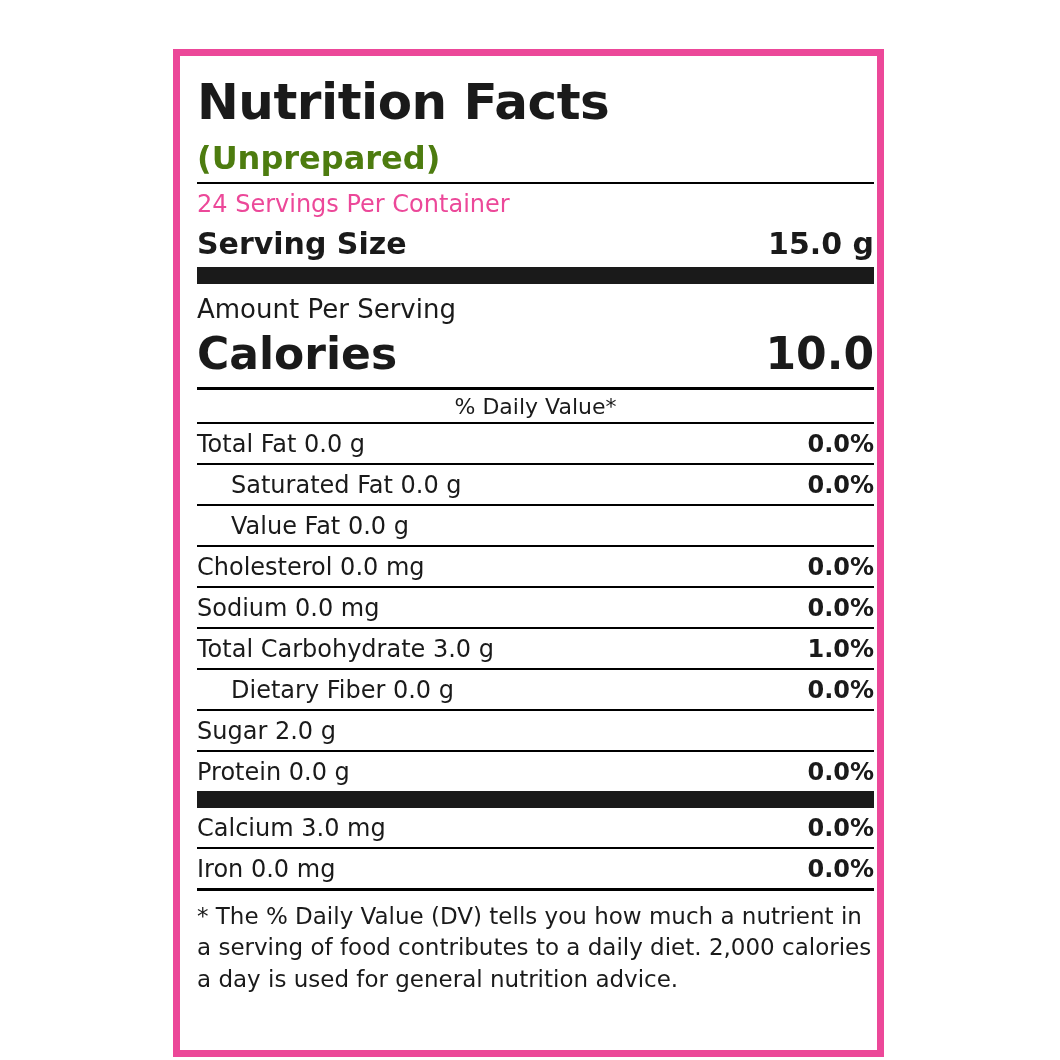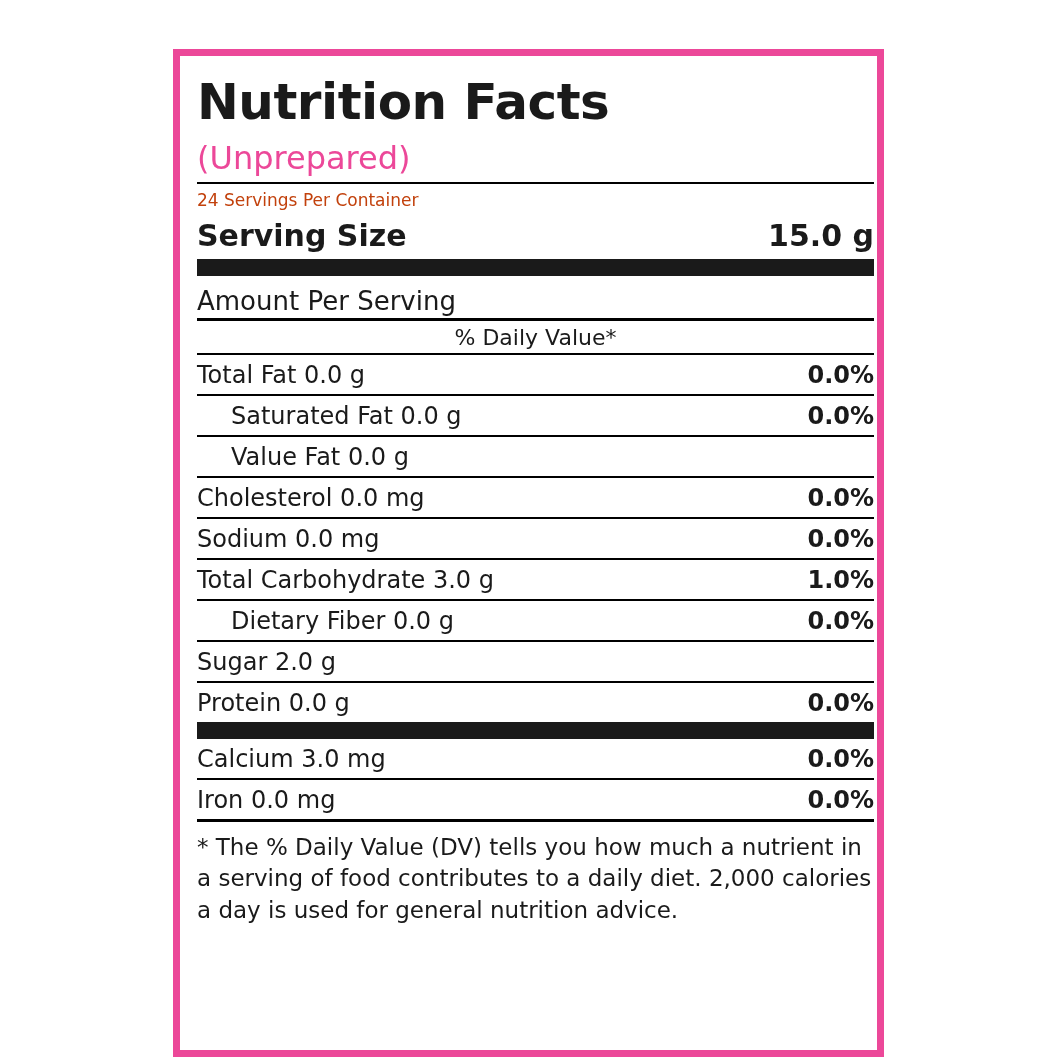--- a/index.html
+++ b/index.html
@@ -38,41 +38,41 @@
   .title {
     font-size: 50px;
     font-weight: bold;
     color: #1a1a1a;
     letter-spacing: -0.5px;
     line-height: 1.05;
     padding-top: 10px;
   }
   .subtitle {
     font-size: 32px;
-    font-weight: normal;
-    color: #ec4899;
+    font-weight: bold;
+    color: #4d7c0f;
     line-height: 1.1;
     margin-top: 12px;
     padding-bottom: 6px;
   }
   .rule-thin {
     border-top: 2px solid #000;
     height: 0;
   }
   .rule-med {
     border-top: 3px solid #000;
     height: 0;
   }
   .bar-thick {
     background: #1a1a1a;
     height: 17px;
   }
   .servings {
-    font-size: 17px;
-    color: #c2410c;
+    font-size: 24px;
+    color: #ec4899;
     padding: 6px 0 4px 0;
   }
   .row {
     display: flex;
     justify-content: space-between;
     align-items: flex-end;
   }
   .serving-size {
     font-size: 30px;
     font-weight: bold;
@@ -145,20 +145,24 @@
 
       <div class="row serving-size">
         <span>Serving Size</span>
         <span>15.0 g</span>
       </div>
 
       <div class="bar-thick"></div>
 
       <div class="amount">Amount Per Serving</div>
 
+      <div class="row calories-row">
+        <span class="calories-label">Calories</span>
+        <span class="calories-value">10.0</span>
+      </div>
 
       <div class="rule-med"></div>
 
       <div class="dv-header">% Daily Value*</div>
 
       <div>
         <div class="rule-thin"></div>
 
         <div class="row nutrient">
           <span>

